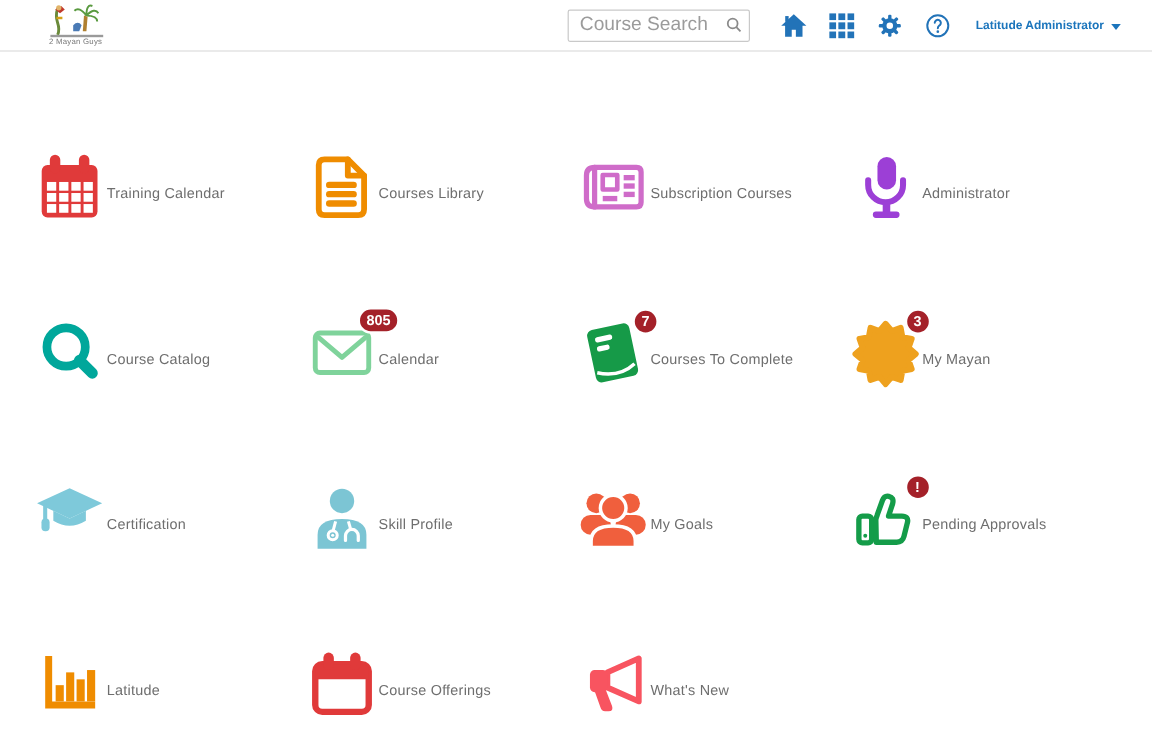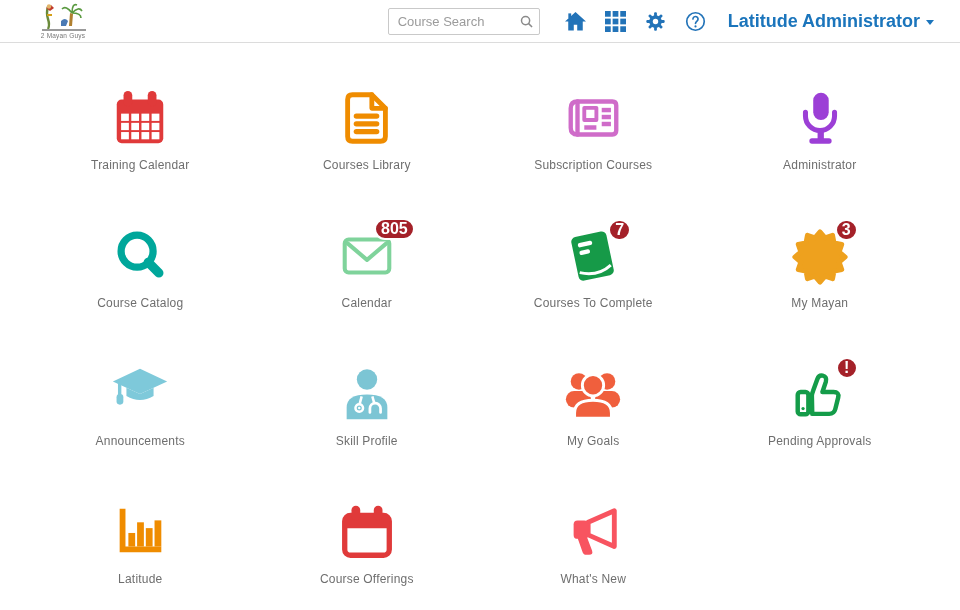--- a/index.html
+++ b/index.html
@@ -4,34 +4,34 @@
 <style>
   * { margin:0; padding:0; box-sizing:border-box; }
   html,body { width:960px; height:610px; background:#fff; font-family:"Liberation Sans", sans-serif; overflow:hidden; }
 
   
   .header { height:43px; background:#fff; border-bottom:1px solid #dcdcdc; display:flex; align-items:center; position:relative; }
   .logo { margin-left:34px; display:flex; flex-direction:column; align-items:center; cursor:pointer; }
   .logo-caption { font-size:6.5px; color:#777; margin-top:-1px; letter-spacing:.2px; }
   .header-right { position:absolute; right:26px; display:flex; align-items:center; gap:0; }
   .search-wrap { position:relative; margin-right:16px; }
-  .search-input { width:152px; height:27px; border:1px solid #c9c9c9; border-radius:2px; font-size:13px; padding:0 26px 0 9px; color:#555; outline:none; font-family:inherit; }
+  .search-input { width:152px; height:27px; border:1px solid #c9c9c9; border-radius:2px; font-size:16px; padding:0 26px 0 9px; color:#555; outline:none; font-family:inherit; }
   .search-input::placeholder { color:#9b9b9b; }
   .search-icon { position:absolute; right:7px; top:6px; color:#8a8a8a; }
   .hicon { width:40px; display:flex; justify-content:center; align-items:center; color:#2273b8; cursor:pointer; }
-  .user-menu { margin-left:12px; display:flex; align-items:center; gap:6px; color:#1b75bc; font-size:18px; font-weight:bold; cursor:pointer; white-space:nowrap; }
+  .user-menu { margin-left:12px; display:flex; align-items:center; gap:6px; color:#1b75bc; font-size:10px; font-weight:bold; cursor:pointer; white-space:nowrap; }
   .caret { width:0; height:0; border-left:4.5px solid transparent; border-right:4.5px solid transparent; border-top:5px solid #1b75bc; margin-top:2px; }
 
   
   .grid { width:906px; margin:0 auto; padding-top:44px; display:grid; grid-template-columns:repeat(4,1fr); grid-auto-rows:138px; }
-  .tile { display:flex; flex-direction:column; align-items:center; cursor:pointer; }
+  .tile { display:flex; flex-direction:row; align-items:center; cursor:pointer; }
   .icon-wrap { position:relative; width:62px; height:62px; display:flex; align-items:center; justify-content:center; }
   .icon-wrap svg { width:62px; height:62px; display:block; }
   .tile-label { margin-top:9px; font-size:12px; color:#6e6e6e; letter-spacing:.2px; }
-  .badge { position:absolute; top:-6px; right:-7px; min-width:22px; height:22px; border-radius:11px; background:#a42129; border:2px solid #fff; color:#fff; font-size:16px; font-weight:bold; display:flex; align-items:center; justify-content:center; padding:0 5px; }
+  .badge { position:absolute; top:-6px; right:-7px; min-width:22px; height:22px; border-radius:11px; background:#a42129; border:2px solid #fff; color:#fff; font-size:12px; font-weight:bold; display:flex; align-items:center; justify-content:center; padding:0 5px; }
   .badge.pill { right:-17px; top:-7px; }
 </style>
 </head>
 <body>
 
 <div class="header">
   <div class="logo">
     <svg width="58" height="30" viewBox="0 0 58 30">
       <path d="M14 4 q-2 6 0 12 q2 6 0 10" stroke="#6a8a3a" stroke-width="2.4" fill="none"></path>
       <path d="M12 5 l5 -3 l3 3 l-4 3 z" fill="#c0392b"></path>
@@ -213,21 +213,21 @@
     </div>
     <div class="tile">
       <div class="icon-wrap" style="color: rgb(126, 201, 218);">
         <svg viewBox="0 0 64 64" fill="currentColor">
           <polygon points="32,6 60,19 32,32 4,19"></polygon>
           <path d="M18 25.5 V34 Q32 42.5 46 34 V25.5 L32 32 Z"></path>
           <path d="M11 21 v13" stroke="currentColor" stroke-width="3.5" fill="none" stroke-linecap="round"></path>
           <rect x="7.8" y="32" width="7" height="11" rx="3.4"></rect>
         </svg>
       </div>
-      <div class="tile-label">Announcements</div>
+      <div class="tile-label">Certification</div>
     </div>
     <div class="tile">
       <div class="icon-wrap" style="color: rgb(124, 197, 212);">
         <svg viewBox="0 0 64 64">
           <circle cx="32" cy="17" r="10.5" fill="currentColor"></circle>
           <path d="M11 58 V46 Q11 32.5 32 32.5 Q53 32.5 53 46 V58 Z" fill="currentColor"></path>
           <path d="M26.5 34.5 L24.5 42" stroke="#fff" stroke-width="2.6" fill="none"></path>
           <circle cx="24" cy="46.5" r="3.9" fill="none" stroke="#fff" stroke-width="2.6"></circle>
           <circle cx="24" cy="46.5" r="1.3" fill="#fff"></circle>
           <path d="M37.5 34.5 l2 7" stroke="#fff" stroke-width="2.6" fill="none"></path>

